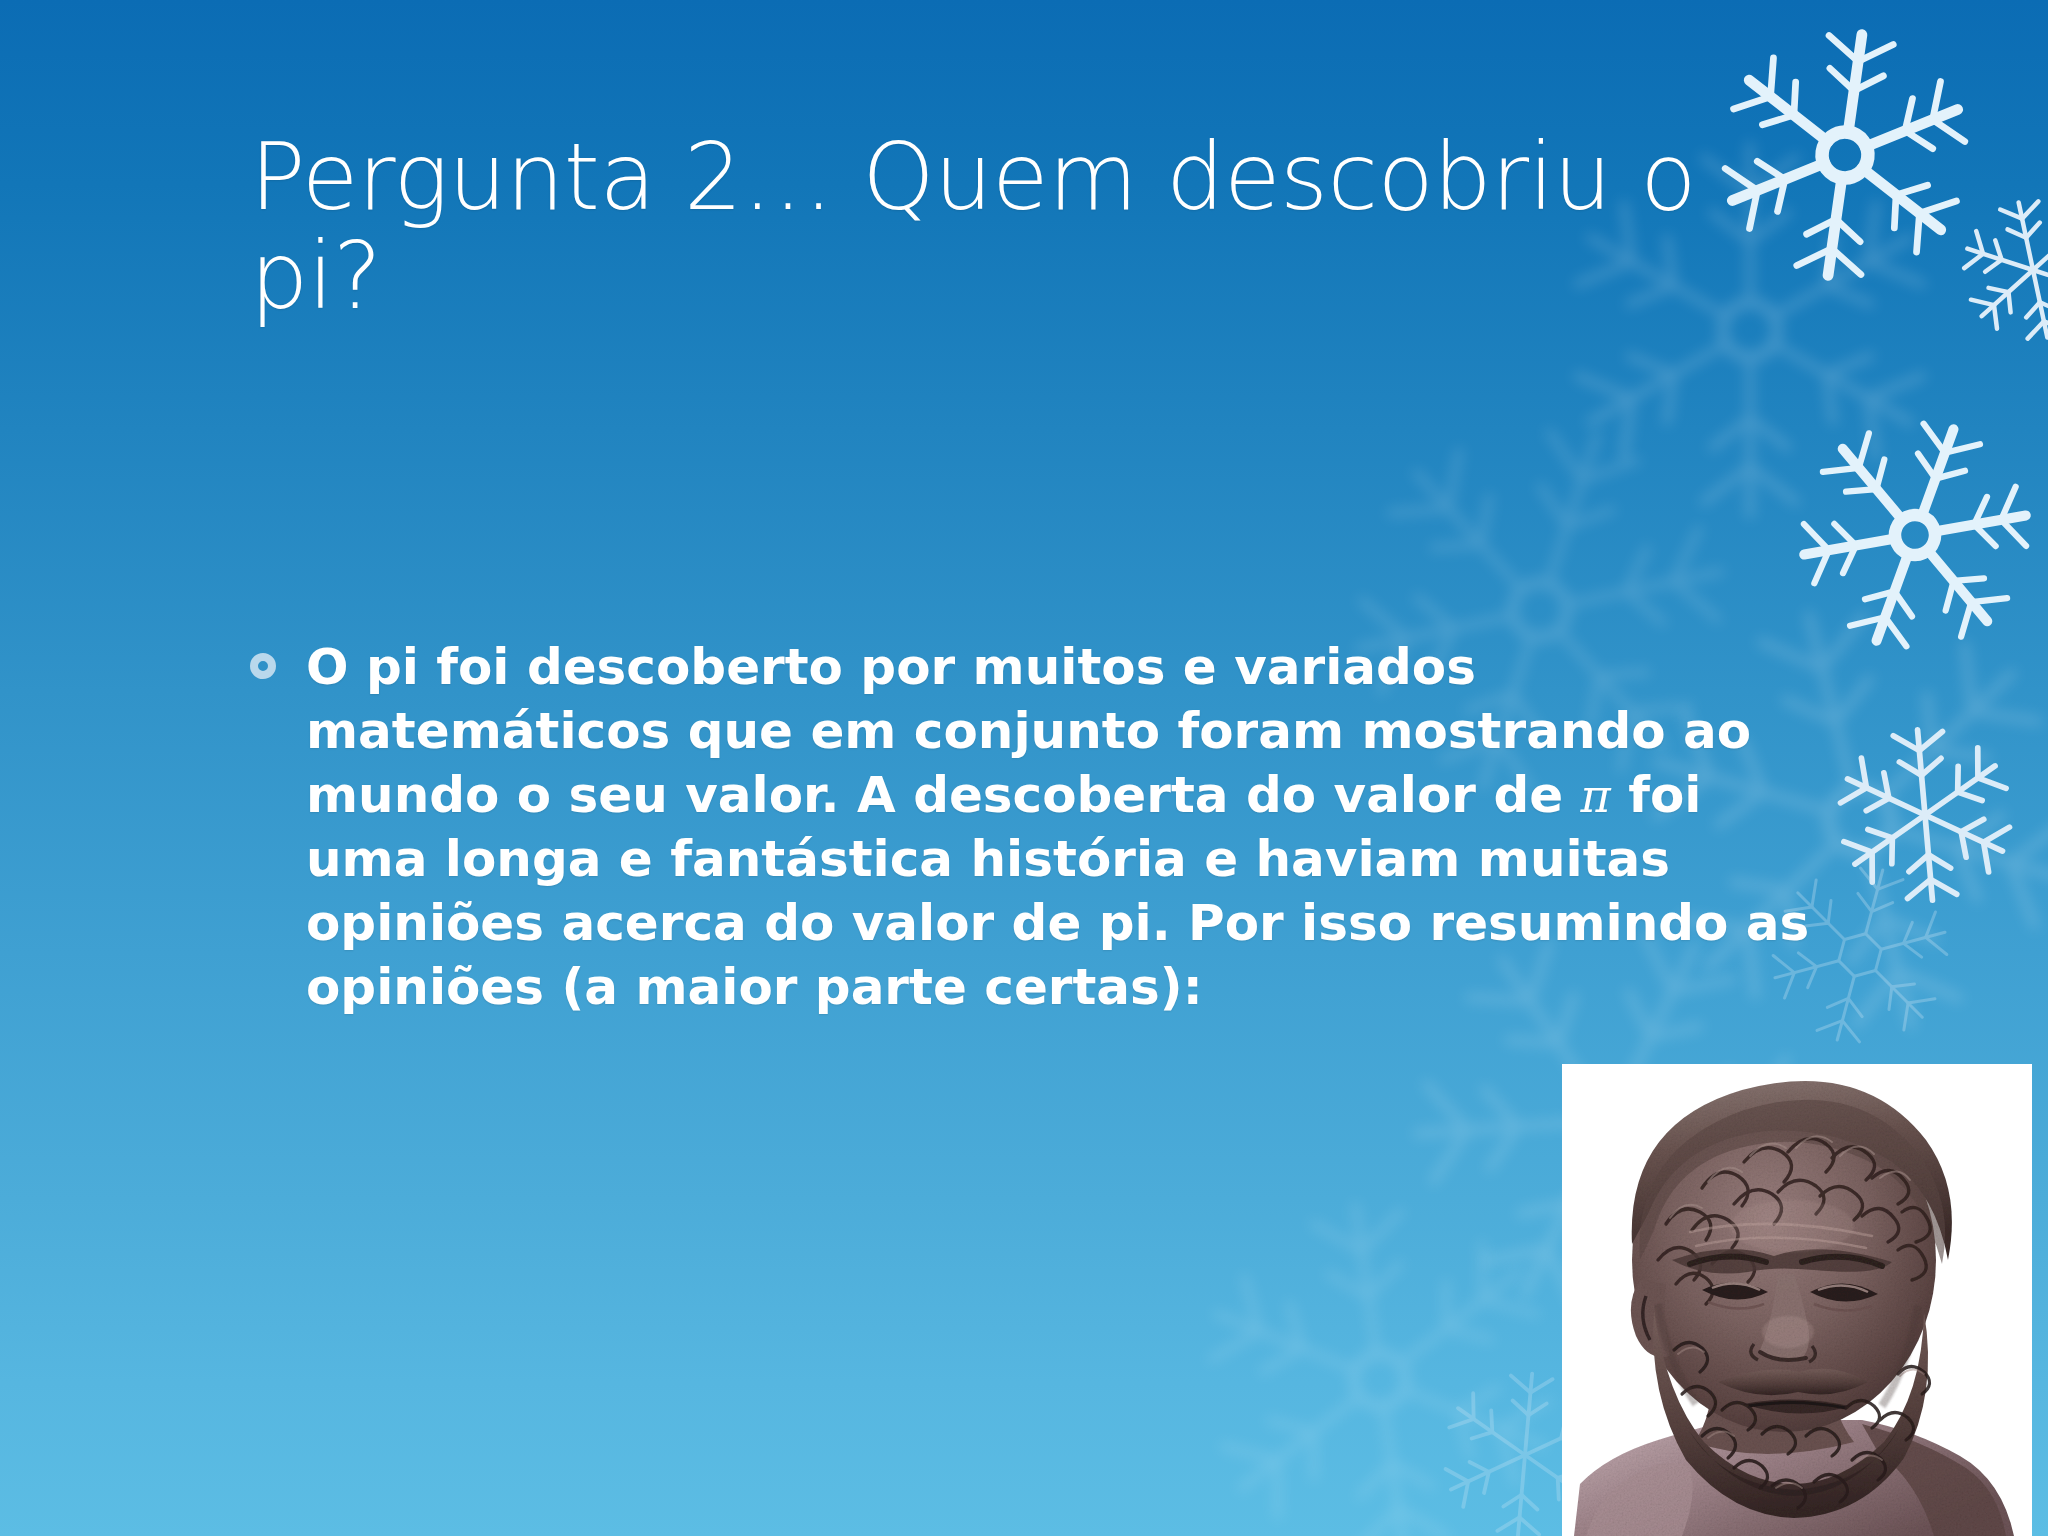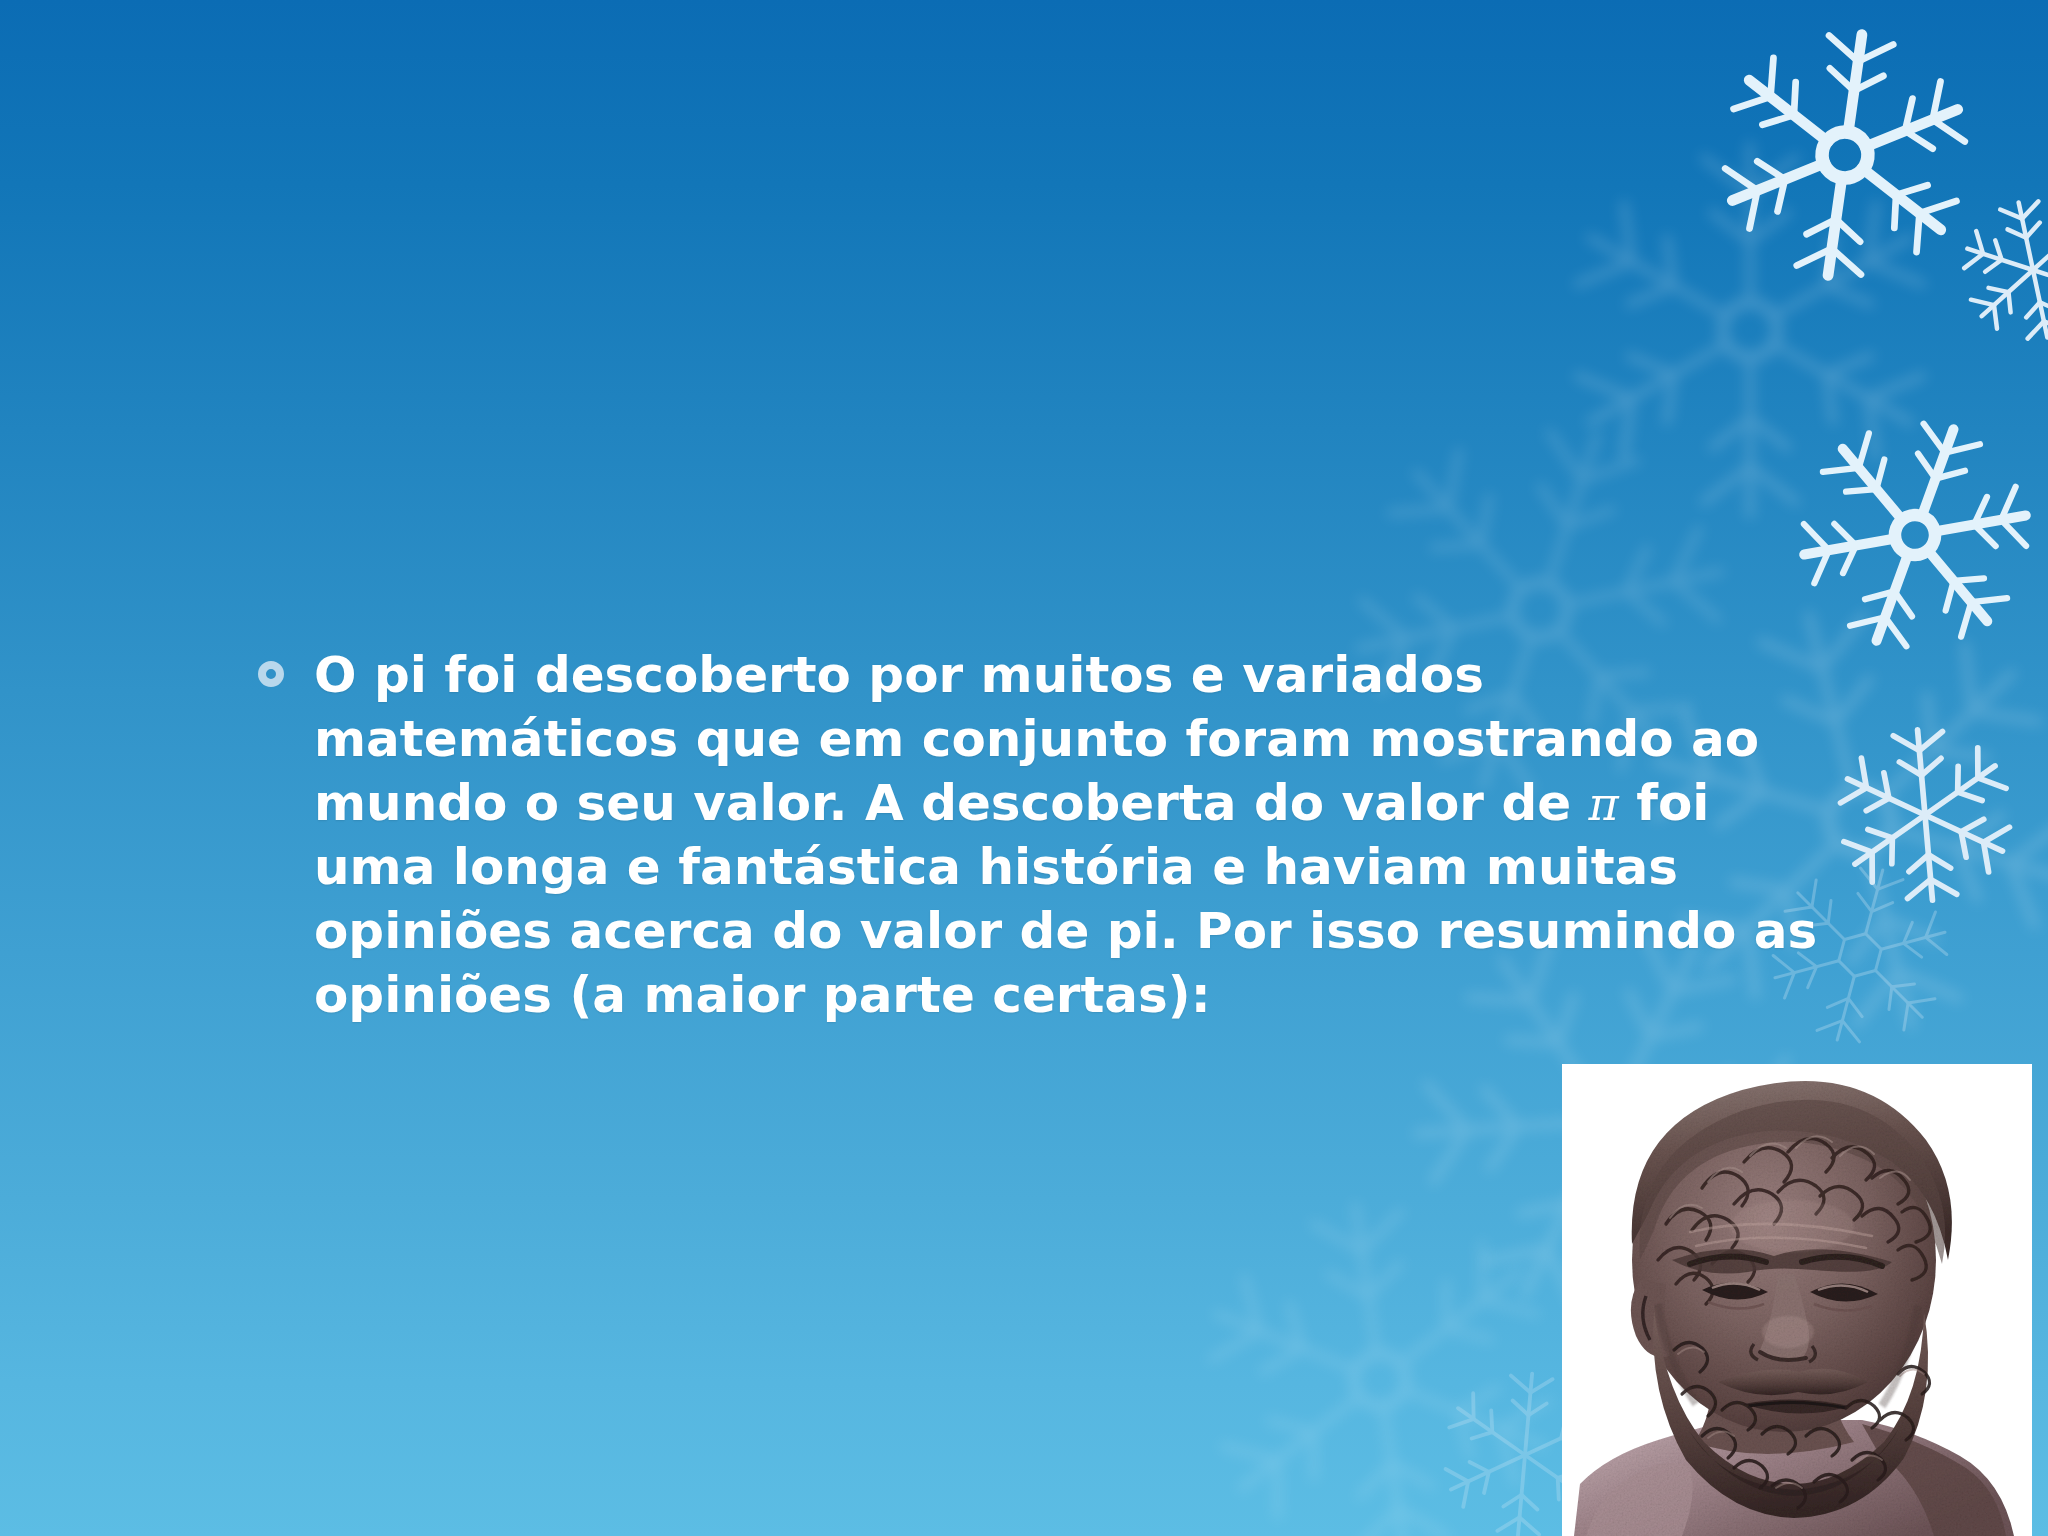--- a/index.html
+++ b/index.html
@@ -64,21 +64,21 @@
     white-space: pre-wrap;
     text-shadow: 0 1px 2px rgba(0,0,0,0.10);
   }
 
   
   #body-list {
     position: absolute;
     left: 250px;
     top: 635px;
     width: 1560px;
-    margin: 8px;
+    margin: 0;
     padding: 0;
     list-style: none;
   }
   .bullet-row {
     display: flex;
     align-items: flex-start;
     gap: 0px;
   }
   .bullet-marker {
     flex: 0 0 auto;
@@ -379,20 +379,21 @@
           <line x1="100" y1="87" x2="100" y2="12"></line>
           <line x1="100" y1="35" x2="78" y2="18"></line>
             <line x1="100" y1="35" x2="122" y2="18"></line>
           <line x1="100" y1="58" x2="82" y2="44"></line>
             <line x1="100" y1="58" x2="118" y2="44"></line>
         </g>
       </g>
     </svg>
   </div>
 
+  <div id="title">Pergunta 2… Quem descobriu o pi?</div>
 
   <div class="flake" style="left:1710px; top:20px; width:270px; height:270px;">
     <svg viewBox="0 0 200 200" width="270" height="270" aria-hidden="true">
       <g stroke="#e3f2fb" stroke-width="5" fill="none" stroke-linecap="round" transform="rotate(8 100 100)">
         <circle cx="100" cy="100" r="17" stroke-width="10"></circle>
         <g>
           <line x1="100" y1="84" x2="100" y2="10" stroke-width="8"></line>
           <line x1="100" y1="30" x2="76" y2="14"></line>
             <line x1="100" y1="30" x2="124" y2="14"></line>
           <line x1="100" y1="52" x2="80" y2="38"></line>

